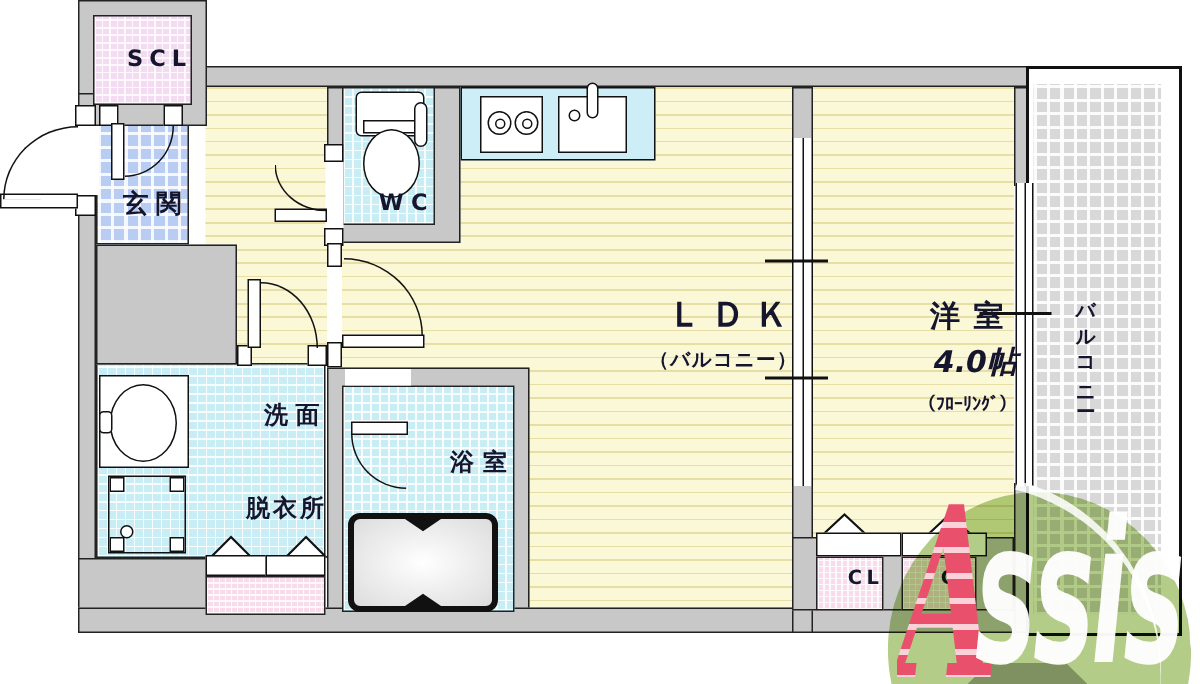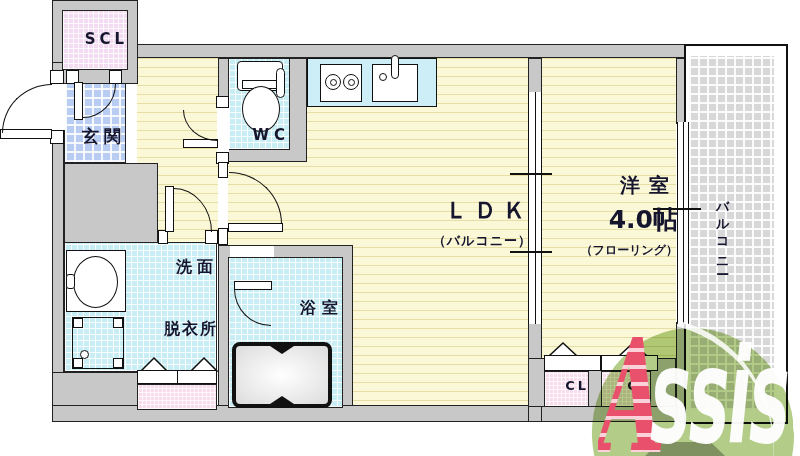--- a/index.html
+++ b/index.html
@@ -178,29 +178,29 @@
 
   <div class="lbl" style="left:62px;top:30px;width:66px;font-size:15px;letter-spacing:4px;">SCL</div>
   <div class="lbl" style="left:64px;top:126px;width:62px;font-size:17px;letter-spacing:5px;">玄関</div>
   <div class="lbl" style="left:228px;top:126px;width:62px;font-size:15px;letter-spacing:5px;">WC</div>
 
   <div class="lbl" style="left:328px;top:196px;width:204px;">
     <div style="font-size:23px;letter-spacing:6px;">ＬＤＫ</div>
     <div style="font-size:13px;margin-top:8px;letter-spacing:1px;">（バルコニー）</div>
   </div>
 
-  <div class="lbl" style="left:540px;top:173px;width:138px;">
+  <div class="lbl" style="left:540px;top:198px;width:138px;">
     <div style="font-size:20px;letter-spacing:9px;">洋室</div>
-    <div style="font-size:25px;margin-top:6px;">4.0帖</div>
-    <div style="font-size:12px;margin-top:8px;">（フローリング）</div>
+    <div style="font-size:20px;margin-top:6px;font-style:italic;">4.0帖</div>
+    <div style="font-size:12px;margin-top:8px;">（ﾌﾛｰﾘﾝｸﾞ）</div>
   </div>
 
   <div class="lbl" style="left:714px;top:192px;font-size:13px;letter-spacing:4px;writing-mode:vertical-rl;text-orientation:upright;">バルコニー</div>
 
-  <div class="lbl" style="left:106px;top:257px;width:112px;">
+  <div class="lbl" style="left:106px;top:267px;width:112px;">
     <div style="font-size:16px;letter-spacing:5px;">洗面</div>
     <div style="font-size:16px;letter-spacing:2px;margin-top:42px;">脱衣所</div>
   </div>
 
   <div class="lbl" style="left:232px;top:298px;width:112px;font-size:16px;letter-spacing:6px;">浴室</div>
   <div class="lbl" style="left:544px;top:378px;width:45px;font-size:13px;letter-spacing:3px;">CL</div>
   <div class="lbl" style="left:601px;top:378px;width:50px;font-size:13px;letter-spacing:3px;">CL</div>
 
   <div id="leaf"></div>
   <div id="leaf-vein"></div>

